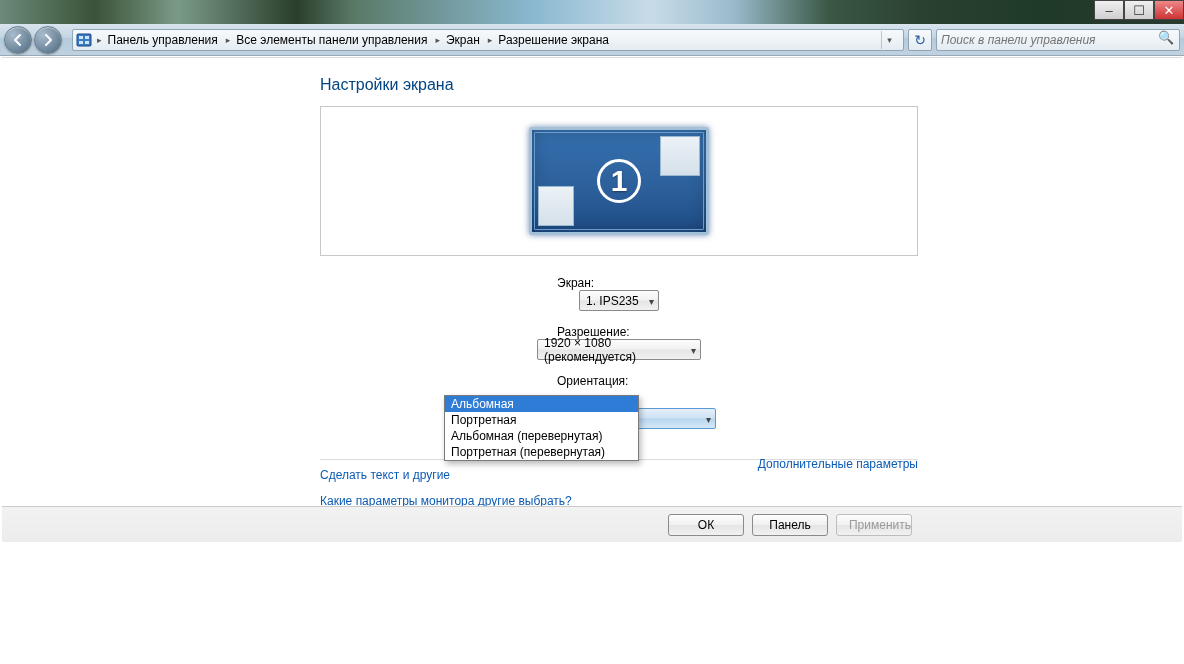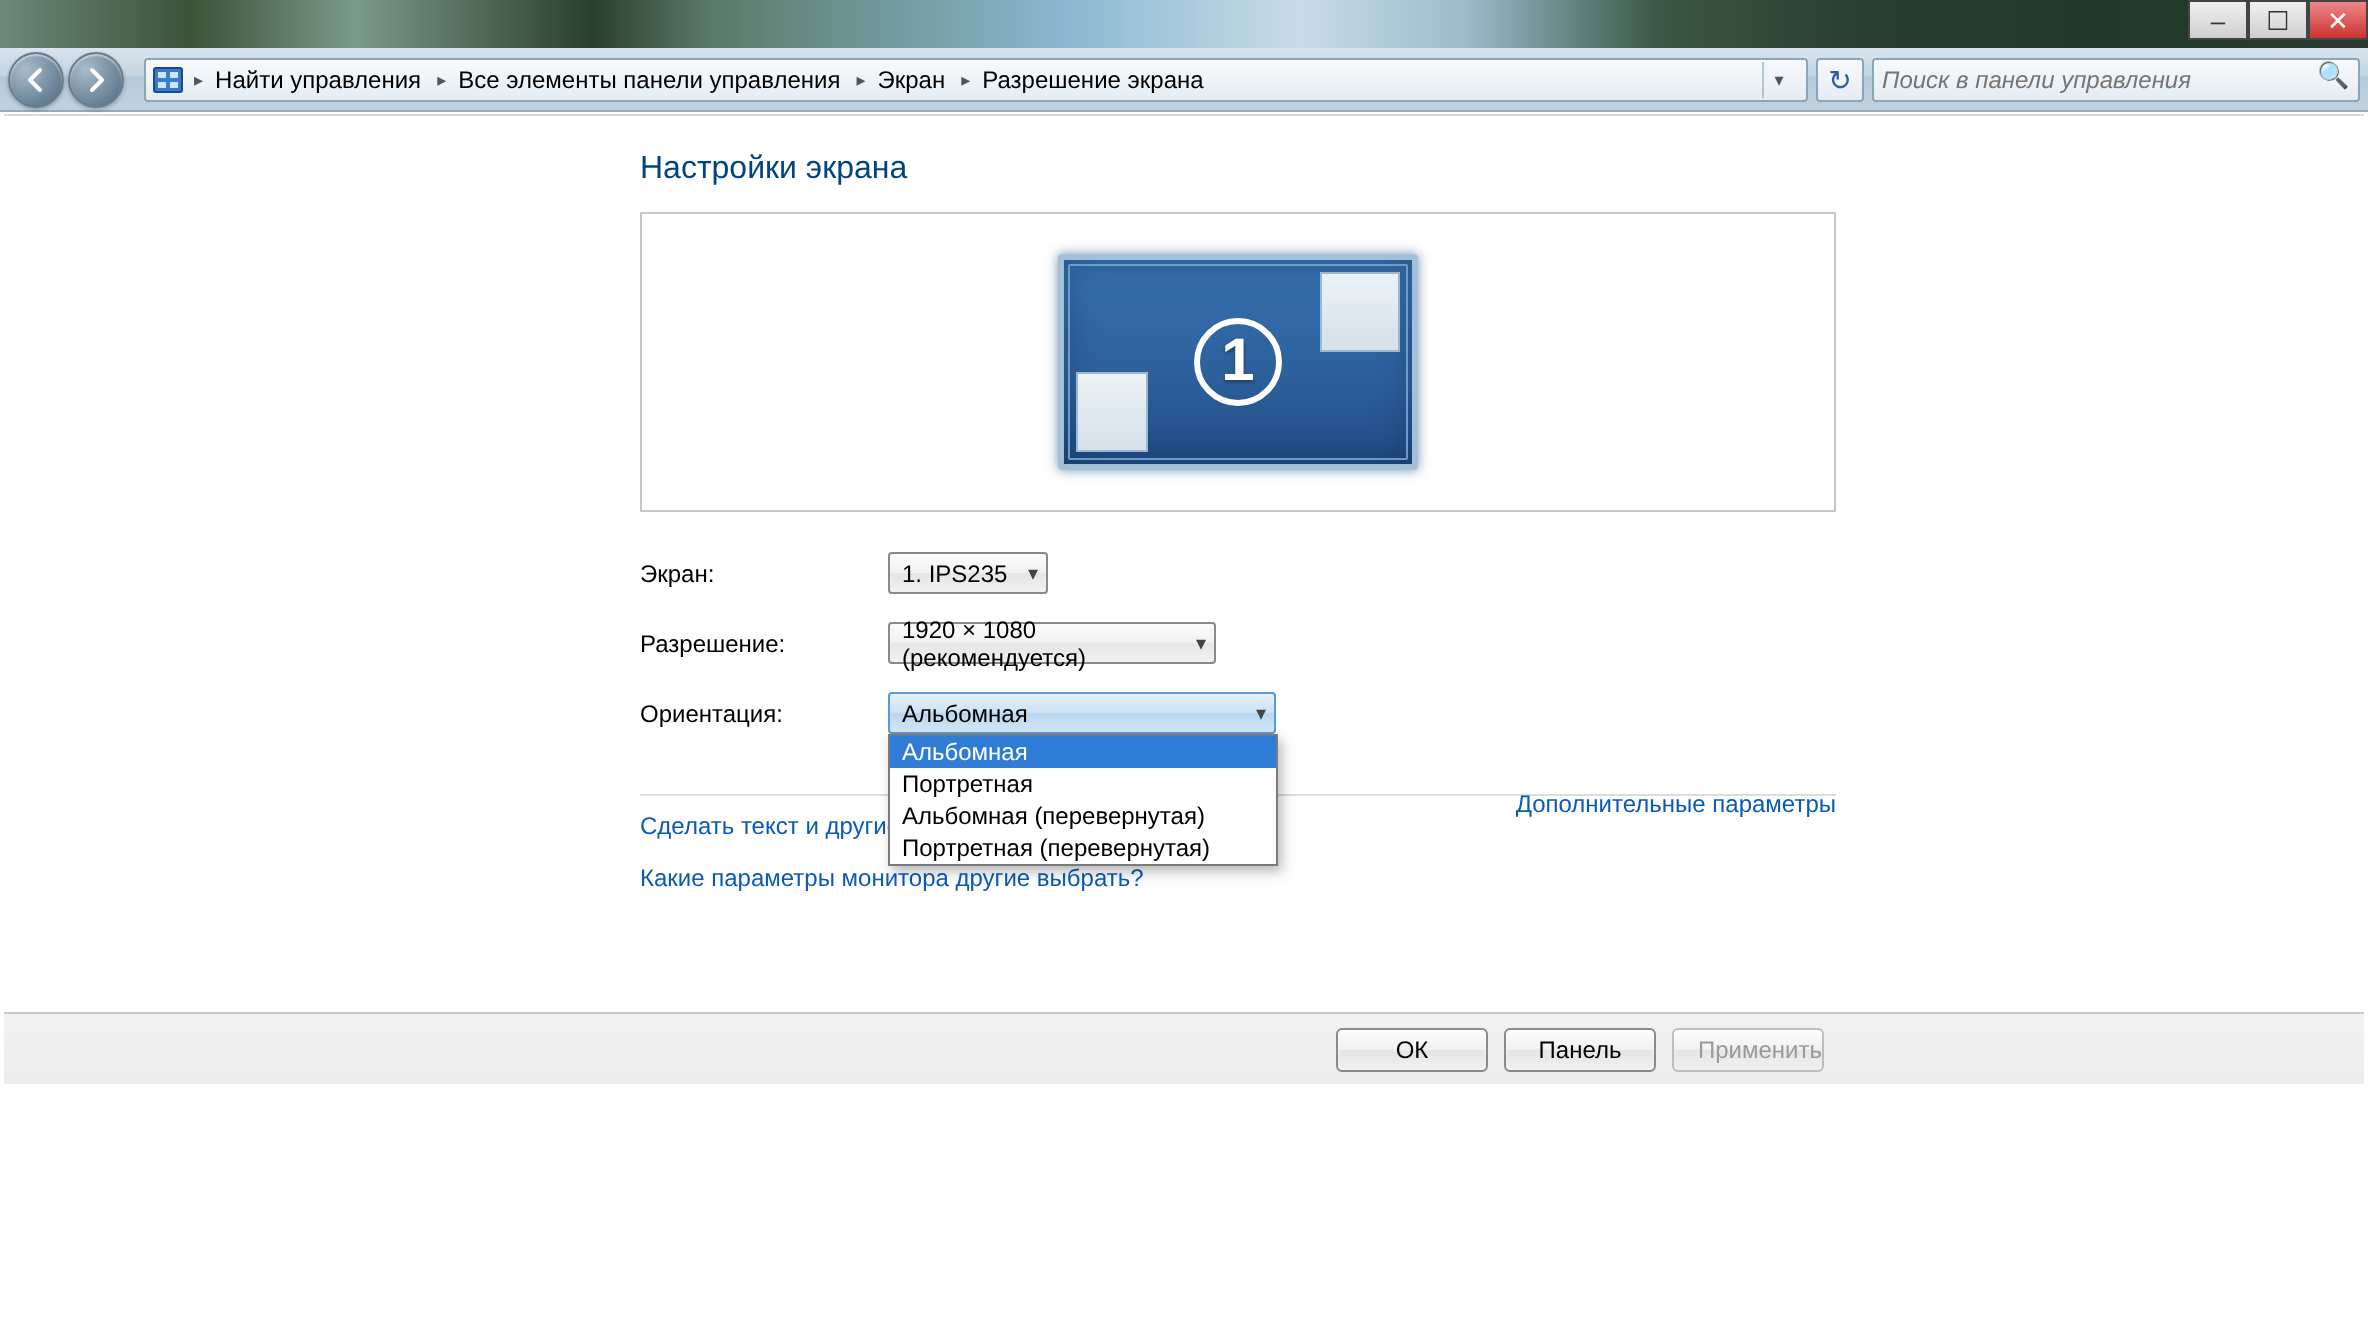--- a/index.html
+++ b/index.html
@@ -259,20 +259,21 @@
   .form-area {
     margin-left: 318px;
     width: 598px;
     margin-top: 20px;
   }
   .form-row {
     display: flex;
     align-items: center;
     margin-bottom: 14px;
     position: relative;
+    flex-direction: column;
   }
   .form-label {
     width: 124px;
     color: #000;
   }
   .win7-select {
     height: 21px;
     background: linear-gradient(to bottom, #fdfdfd 0%, #f1f1f1 48%, #e5e5e5 52%, #f1f1f1 100%);
     border: 1px solid #8a8a8a;
     border-radius: 2px;
@@ -411,21 +412,21 @@
     <div class="bc-icon">
       <svg width="16" height="14" viewBox="0 0 16 14">
         <rect x="1" y="1" width="14" height="12" rx="1" fill="#3a7bc8" stroke="#1c4a86"></rect>
         <rect x="3" y="3" width="4" height="3" fill="#cde4f7"></rect>
         <rect x="9" y="3" width="4" height="3" fill="#cde4f7"></rect>
         <rect x="3" y="8" width="4" height="3" fill="#cde4f7"></rect>
         <rect x="9" y="8" width="4" height="3" fill="#cde4f7"></rect>
       </svg>
     </div>
     <span class="bc-sep">▸</span>
-    <span class="bc-item">Найти управления</span>
+    <span class="bc-item">Панель управления</span>
     <span class="bc-sep">▸</span>
     <span class="bc-item">Все элементы панели управления</span>
     <span class="bc-sep">▸</span>
     <span class="bc-item">Экран</span>
     <span class="bc-sep">▸</span>
     <span class="bc-item">Разрешение экрана</span>
     <div class="bc-end">
       <div class="bc-drop">▾</div>
     </div>
   </div>
@@ -463,21 +464,21 @@
         </div>
       </div>
 
       <div class="form-row">
         <span class="form-label">Разрешение:</span>
         <div class="win7-select sel-med">
           <span>1920 × 1080 (рекомендуется)</span>
         </div>
       </div>
 
-      <div class="form-row" style="margin-bottom:0;">
+      <div class="form-row" style="margin-bottom:0;gap:20px;">
         <span class="form-label">Ориентация:</span>
         <div class="win7-select sel-med2 active">
           <span>Альбомная</span>
         </div>
         <div class="dropdown-panel">
           <div class="dd-opt selected">Альбомная</div>
           <div class="dd-opt">Портретная</div>
           <div class="dd-opt">Альбомная (перевернутая)</div>
           <div class="dd-opt">Портретная (перевернутая)</div>
         </div>

